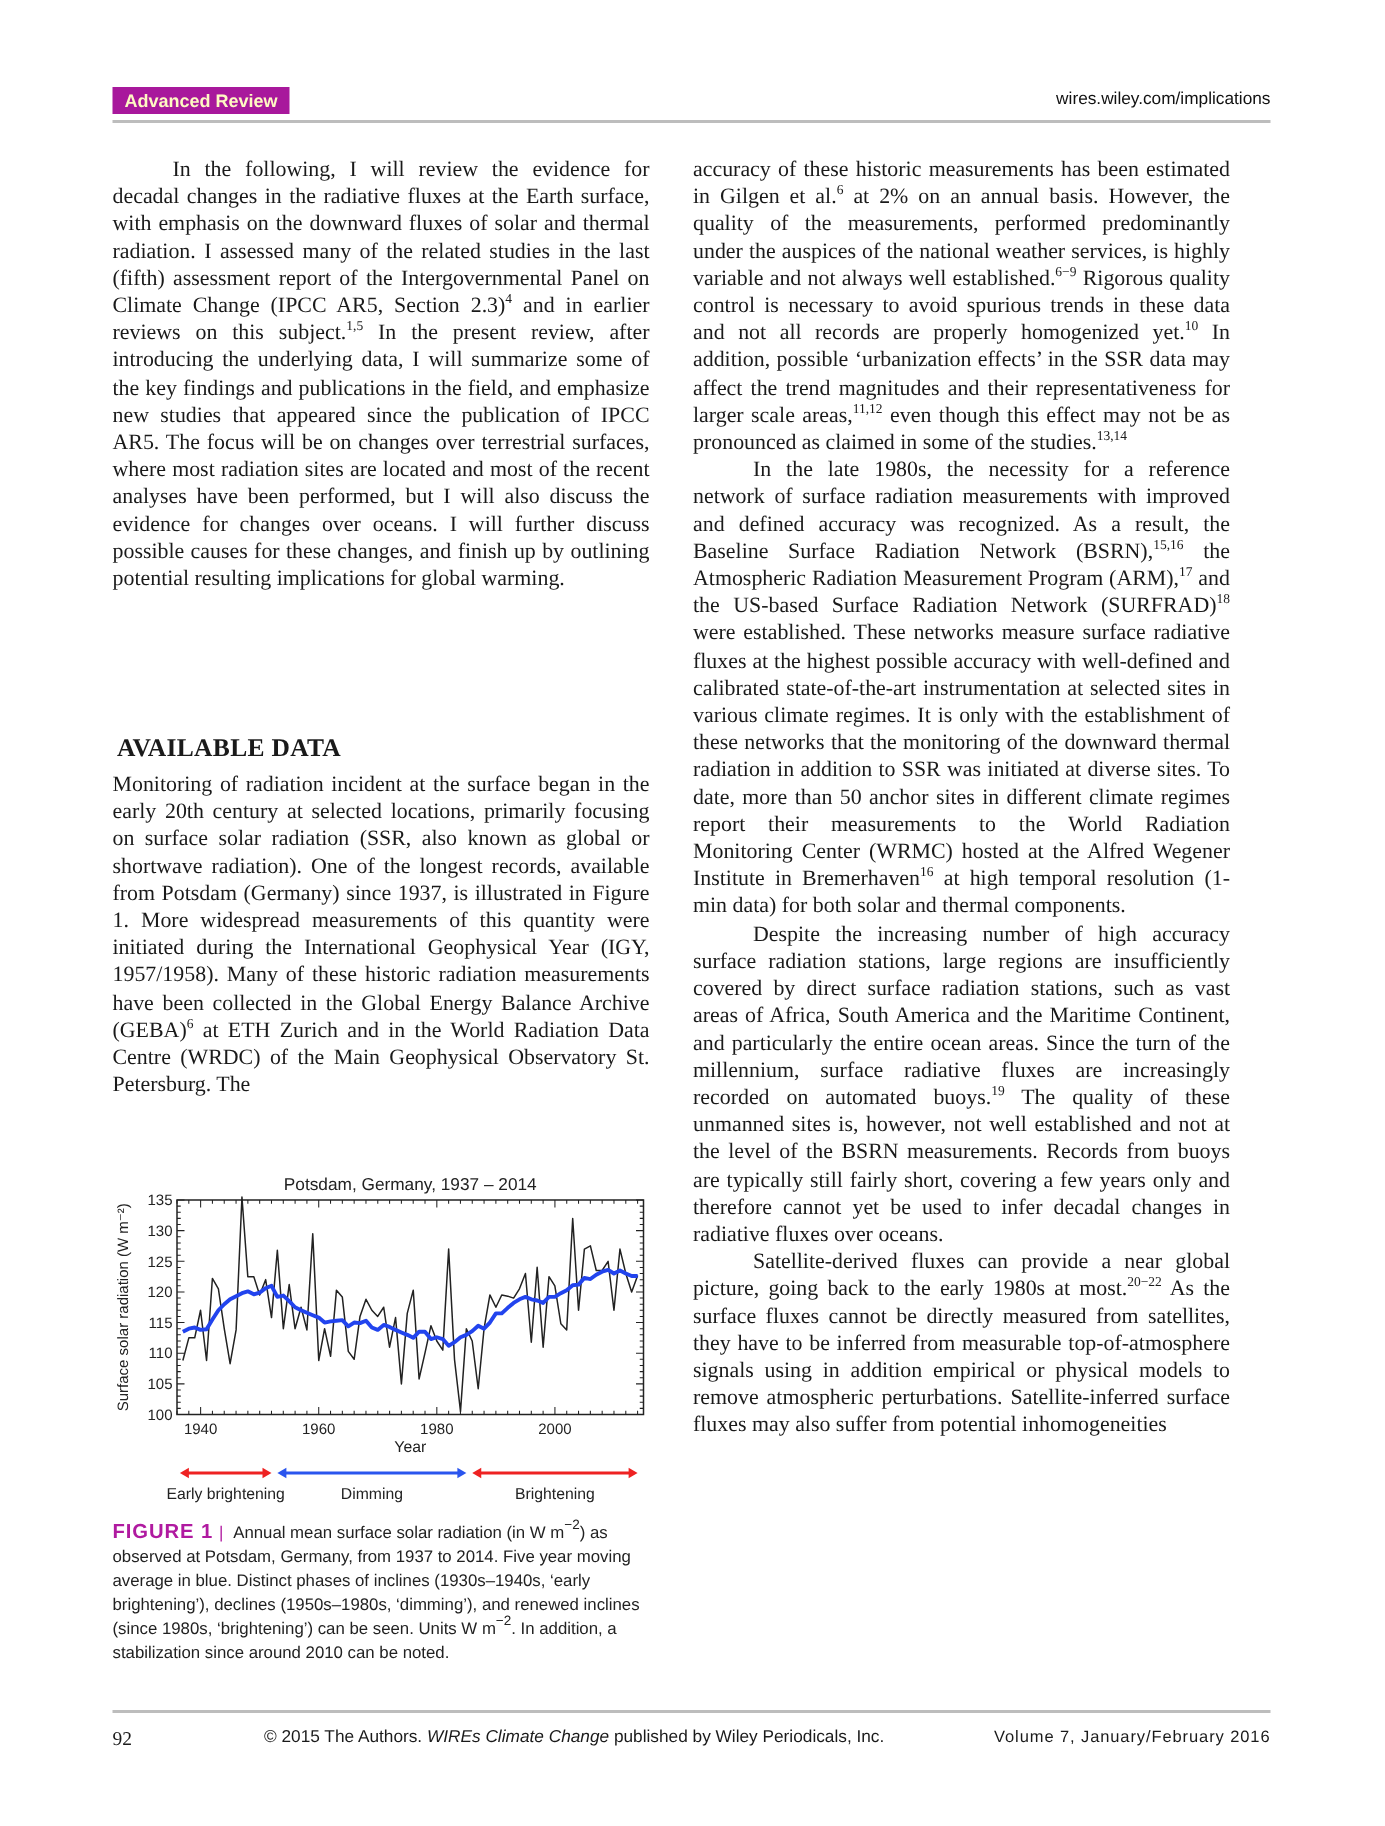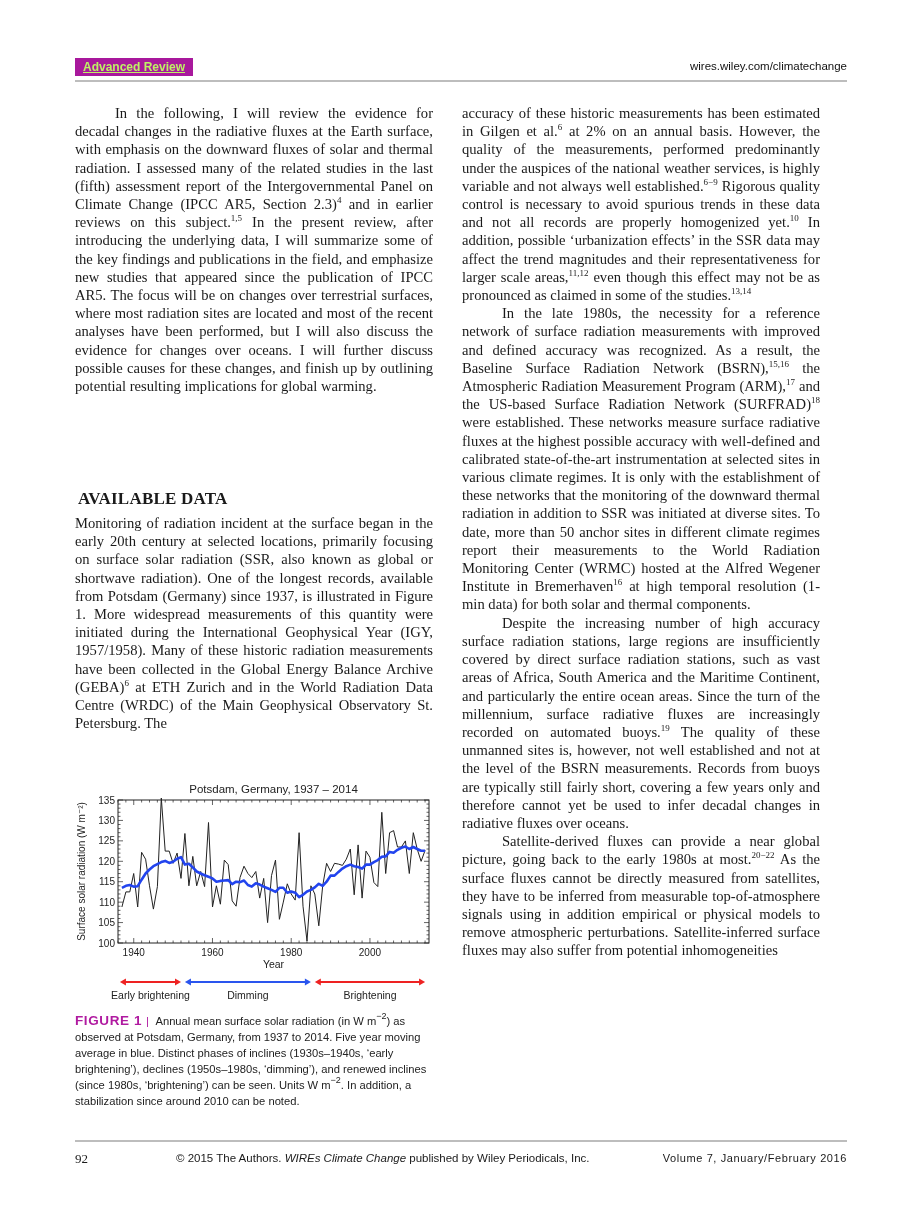--- a/index.html
+++ b/index.html
@@ -1,21 +1,21 @@
 <!DOCTYPE html>
 <html><head>
 <meta charset="utf-8">
 <style>
   html, body { margin:0; padding:0; background:#ffffff; }
   body { width:923px; height:1217px; position:relative; overflow:hidden; color:#1a1a1a; }
   .serif { font-family: "Liberation Serif", "DejaVu Serif", serif; }
   .sans { font-family: "Liberation Sans", "DejaVu Sans", sans-serif; }
 
-  .header-badge { position:absolute; left:75px; top:58px; height:18px; padding:0 8px; background:#a8189c; color:#bef264;
-    font-size:12px; font-weight:bold; line-height:18px;text-decoration:underline; }
+  .header-badge { position:absolute; left:75px; top:58px; height:18px; padding:0 8px; background:#a8189c; color:#fef9c3;
+    font-size:12px; font-weight:bold; line-height:18px; }
   .header-url { position:absolute; right:76px; top:60px; font-size:11.5px; color:#111; }
   .header-rule { position:absolute; left:75px; right:76px; top:80px; height:2px; background:#bdbdbd; }
 
   .col { position:absolute; font-size:14.6px; line-height:18.2px; text-align:justify; }
   .col-left { left:75px; top:104px; width:358px; }
   .col-right { left:462px; top:104px; width:358px; }
   .col p { margin:0; }
   .indent { text-indent:40px; }
   sup { font-size:9px; line-height:0; vertical-align:6px; }
 
@@ -31,21 +31,21 @@
 
   .footer-rule { position:absolute; left:75px; right:76px; top:1140px; height:2px; background:#bdbdbd; }
   .footer-page { position:absolute; left:75px; top:1151px; font-size:13px;text-align:right; }
   .footer-copy { position:absolute; left:176px; top:1152px; font-size:11.5px; }
   .footer-vol { position:absolute; right:76px; top:1152px; font-size:11px; letter-spacing:0.6px; }
 </style>
 </head>
 <body>
 
 <div class="header-badge sans">Advanced Review</div>
-<div class="header-url sans">wires.wiley.com/climatechange</div>
+<div class="header-url sans">wires.wiley.com/implications</div>
 <div class="header-rule"></div>
 
 <div class="col col-left serif">
   <p class="indent"><span>In the following, I will review the evidence for decadal changes in the radiative fluxes at the Earth surface, with emphasis on the downward fluxes of solar and thermal radiation. I assessed many of the related studies in the last (fifth) assessment report of the Intergovernmental Panel on Climate Change (IPCC AR5, Section 2.3)</span><sup>4</sup><span> and in earlier reviews on this subject.</span><sup>1,5</sup><span> In the present review, after introducing the underlying data, I will summarize some of the key findings and publications in the field, and emphasize new studies that appeared since the publication of IPCC AR5. The focus will be on changes over terrestrial surfaces, where most radiation sites are located and most of the recent analyses have been performed, but I will also discuss the evidence for changes over oceans. I will further discuss possible causes for these changes, and finish up by outlining potential resulting implications for global warming.</span></p>
 </div>
 
 <div class="section-heading serif">AVAILABLE DATA</div>
 
 <div class="col col-left2 serif">
   <p><span>Monitoring of radiation incident at the surface began in the early 20th century at selected locations, primarily focusing on surface solar radiation (SSR, also known as global or shortwave radiation). One of the longest records, available from Potsdam (Germany) since 1937, is illustrated in Figure 1. More widespread measurements of this quantity were initiated during the International Geophysical Year (IGY, 1957/1958). Many of these historic radiation measurements have been collected in the Global Energy Balance Archive (GEBA)</span><sup>6</sup><span> at ETH Zurich and in the World Radiation Data Centre (WRDC) of the Main Geophysical Observatory St. Petersburg. The</span></p>

